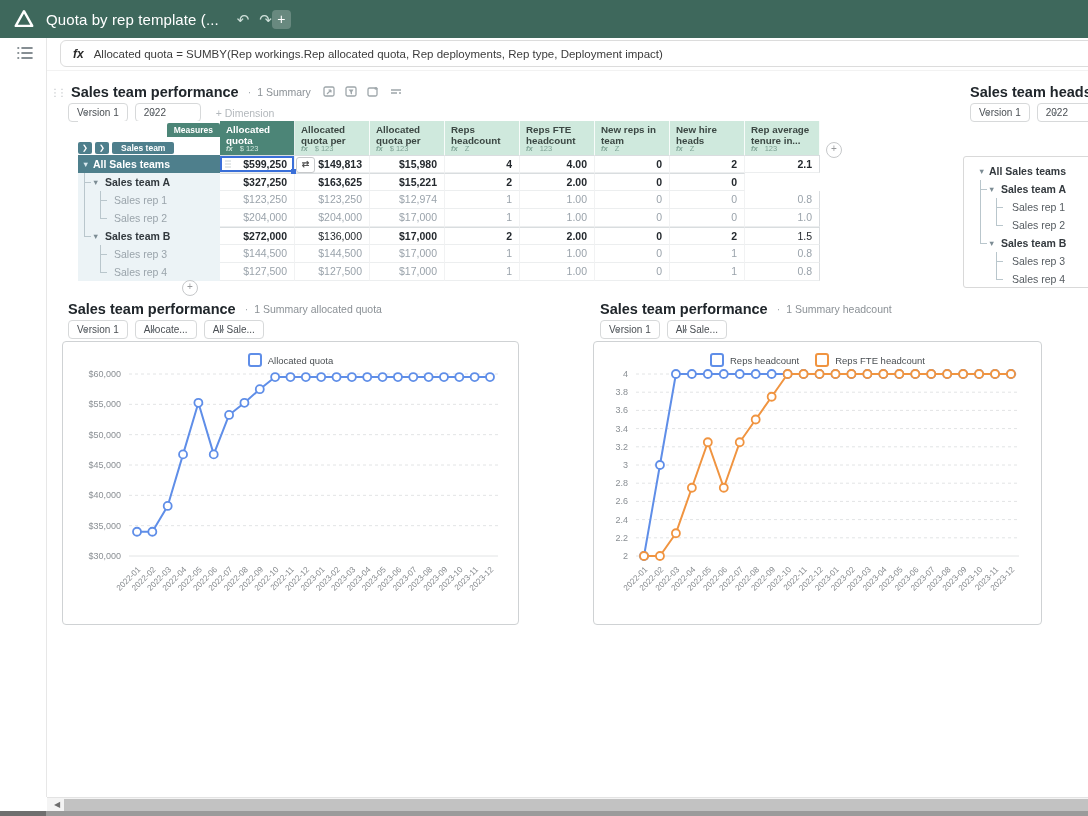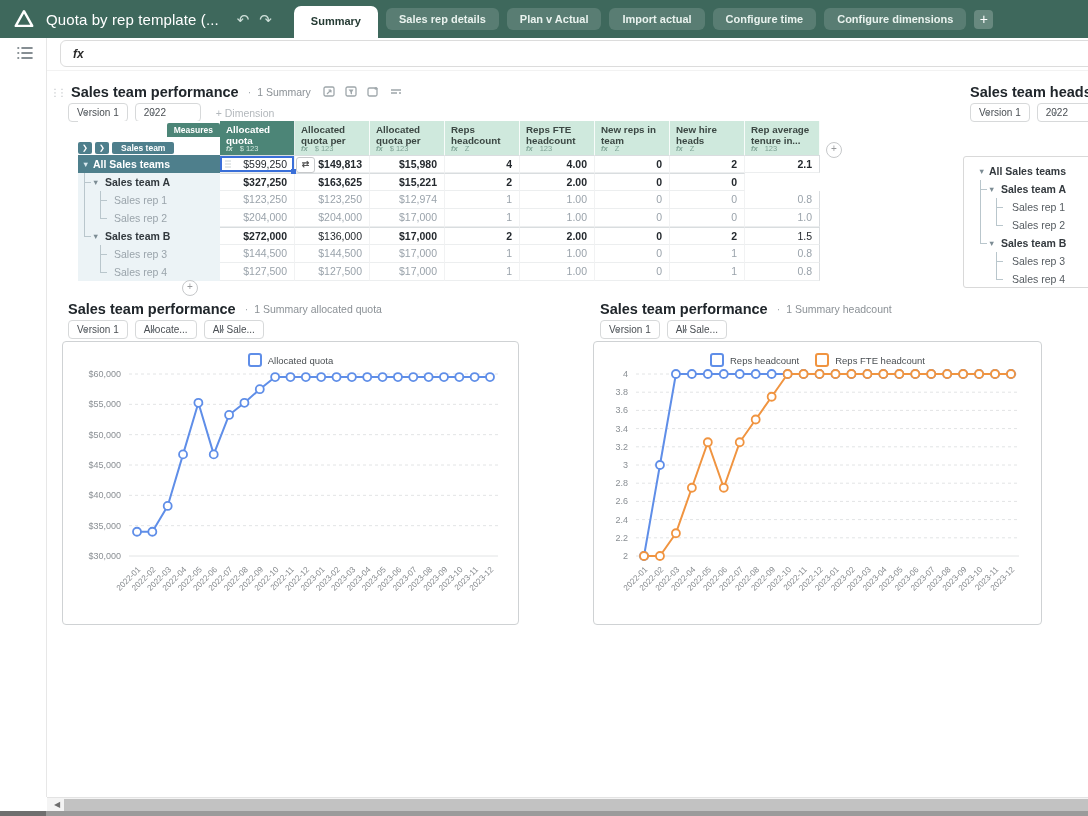--- a/index.html
+++ b/index.html
@@ -107,46 +107,39 @@
 </head>
 <body>
 
 <div id="topbar" class="abs">
   <svg id="logo" viewBox="0 0 24 24">
     <path d="M12 3.5 L21 19.5 H3 Z" fill="none" stroke="#fff" stroke-width="2.6" stroke-linejoin="round"></path>
   </svg>
   <div id="doc-title">Quota by rep template (...</div>
   <div class="hist-btn">↶</div>
   <div class="hist-btn" style="margin-left:10px">↷</div>
-  <div id="tabs">
-      <div class="tab active">Summary</div>
-      <div class="tab">Sales rep details</div>
-      <div class="tab">Plan v Actual</div>
-      <div class="tab">Import actual</div>
-      <div class="tab">Configure time</div>
-      <div class="tab">Configure dimensions</div>
-    </div>
   <div id="add-tab">+</div>
 </div>
 
 <div id="left-rail" class="abs">
   <svg id="outline-icon" width="16" height="14" viewBox="0 0 16 14">
     <g stroke="#5f6a70" stroke-width="1.6" stroke-linecap="round">
       <line x1="1" y1="2" x2="1.6" y2="2"></line>
         <line x1="5" y1="2" x2="15" y2="2"></line>
       <line x1="1" y1="7" x2="1.6" y2="7"></line>
         <line x1="5" y1="7" x2="15" y2="7"></line>
       <line x1="1" y1="12" x2="1.6" y2="12"></line>
         <line x1="5" y1="12" x2="15" y2="12"></line>
     </g>
   </svg>
 </div>
 
 <div id="formula-bar" class="abs">
   <span id="fx-glyph">fx</span>
+  <span id="formula-text">Allocated quota = SUMBY(Rep workings.Rep allocated quota, Rep deployments, Rep type, Deployment impact)</span>
 </div>
 <div id="formula-underline" class="abs"></div>
 
 <div class="abs sec-title-row" style="left:50px;top:84px">
   <span class="drag-dots">⋮⋮</span>
   <span class="sec-title">Sales team performance</span>
   <span class="sec-badge"><span class="dot">·</span><span>1 Summary</span></span>
   <span class="toolbar-icons">
     <svg width="13" height="12" viewBox="0 0 13 12">
         <rect x="1" y="1" width="10" height="9" rx="1.5" fill="none" stroke="#9fa7ab" stroke-width="1.3"></rect>
@@ -239,21 +232,21 @@
       <div class="hlabel">Rep average tenure in...</div>
     <div class="hfmt">
         <span style="font-style:italic;font-weight:700">fx</span>
         <span>123</span>
       </div>
     </div>
     <div class="rhead root">
       <span class="caret" style="left: 4px; color: rgb(216, 232, 238);">▼</span>
       <span style="margin-left: 15px;">All Sales teams</span>
     </div>
-    <div class="vcell row-root sel-cell" style="color: rgb(36, 41, 46); font-weight: 400; border-top: 1px solid rgb(217, 221, 223);"><svg class="cell-mini-icon" viewBox="0 0 8 9">
+    <div class="vcell row-root sel-cell" style="color: rgb(36, 41, 46); font-weight: 700; border-top: 1px solid rgb(217, 221, 223);"><svg class="cell-mini-icon" viewBox="0 0 8 9">
           <g stroke="#8a9aa0" stroke-width="1">
           <line x1="1" y1="1" x2="7" y2="1"></line>
           <line x1="1" y1="4" x2="7" y2="4"></line>
           <line x1="1" y1="7" x2="7" y2="7"></line>
         </g>
       </svg>$599,250<div class="fill-handle"></div></div>
     <div class="vcell row-root" style="color: rgb(36, 41, 46); font-weight: 700; border-top: 1px solid rgb(217, 221, 223);">$149,813<div class="trace-btn">⇄</div></div>
     <div class="vcell row-root" style="color: rgb(36, 41, 46); font-weight: 700; border-top: 1px solid rgb(217, 221, 223);">$15,980</div>
     <div class="vcell row-root" style="color: rgb(36, 41, 46); font-weight: 700; border-top: 1px solid rgb(217, 221, 223);">4</div>
     <div class="vcell row-root" style="color: rgb(36, 41, 46); font-weight: 700; border-top: 1px solid rgb(217, 221, 223);">4.00</div>

